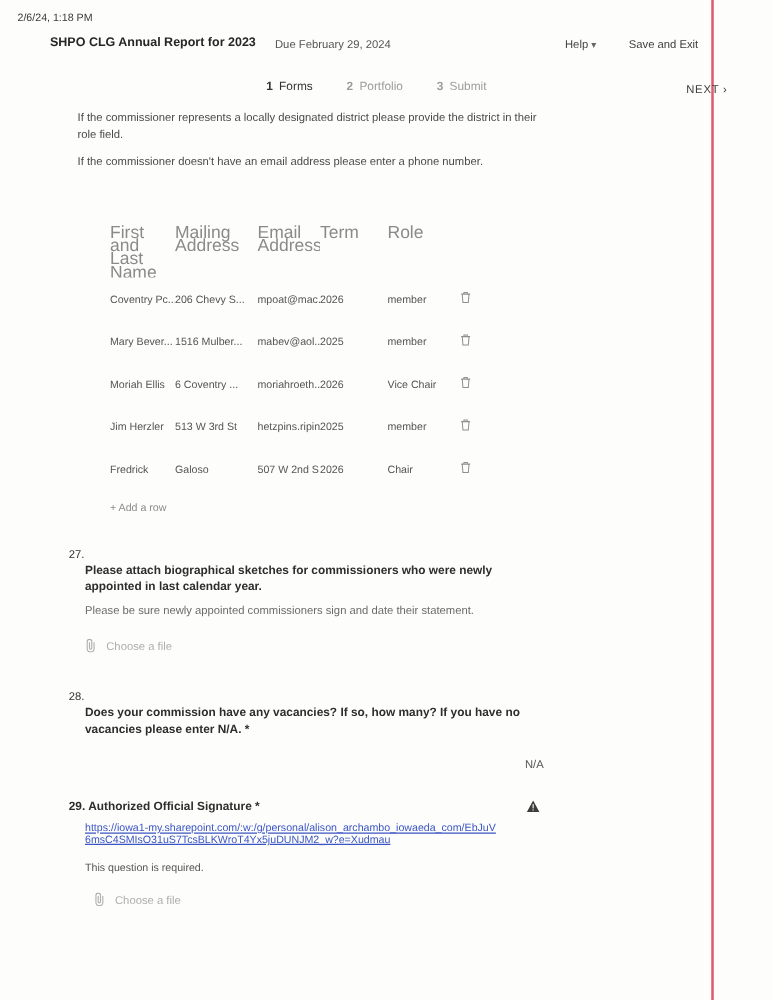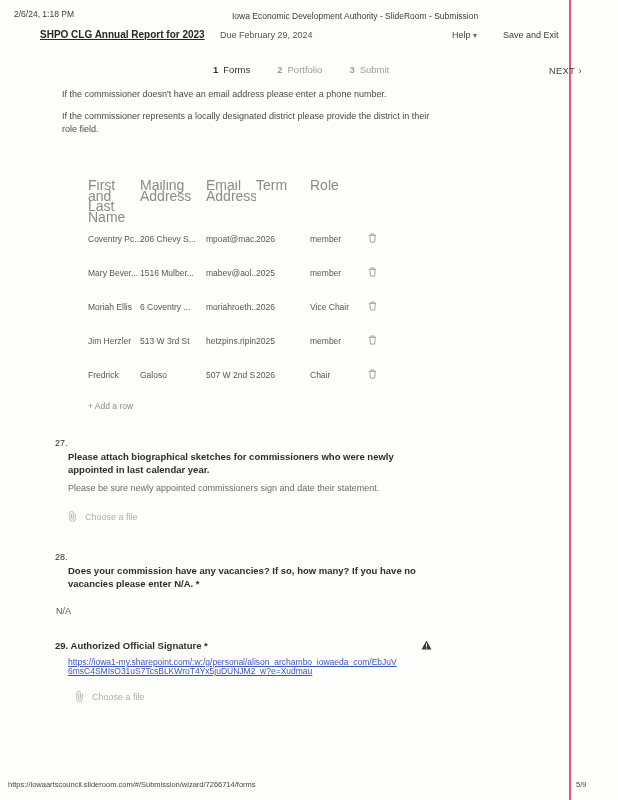--- a/index.html
+++ b/index.html
@@ -12,21 +12,21 @@
   }
   .scan-line { position:absolute; left:569px; top:0; width:2px; height:800px; background:#df5a6e; z-index:9; }
 
   
   .print-header { position:absolute; top:9px; left:0; right:0; height:14px; font-size:8.5px; color:#3a3a3a; }
   .ph-time  { position:absolute; left:14px; top:0; }
   .ph-title { position:absolute; left:232px; top:2px; }
 
   
   .app-bar { position:absolute; top:29px; left:0; right:0; height:18px; }
-  .ab-title { position:absolute; left:40px; top:0; font-size:10px; font-weight:bold; color:#262626;text-decoration:underline; }
+  .ab-title { position:absolute; left:40px; top:0; font-size:10px; font-weight:bold; color:#262626; }
   .ab-due   { position:absolute; left:220px; top:1px; font-size:9px; color:#555; }
   .ab-help  { position:absolute; left:452px; top:1px; font-size:9px; color:#444; cursor:pointer; }
   .ab-help .caret { font-size:8px; color:#666; }
   .ab-save  { position:absolute; left:503px; top:1px; font-size:9px; color:#3c3c3c; cursor:pointer; }
 
   
   .stepper { position:absolute; top:64px; left:213px; display:flex; gap:27px; font-size:9.5px; }
   .step { display:flex; gap:5px; align-items:baseline; cursor:pointer; }
   .step b { font-weight:bold; }
   .step.active { color:#333; }
@@ -50,41 +50,40 @@
 
   
   .q { position:absolute; left:55px; width:380px; }
   .q27 { top:428px; }
   .q28 { top:542px; }
   .q29 { top:640px; }
   .qnum { font-size:9px; color:#333; margin-bottom:3px;margin-top:10px; }
   .qtitle { margin-left:13px; width:352px; font-size:9.5px; font-weight:bold; color:#2d2d2d; line-height:12.5px; }
   .qnote { margin-left:13px; margin-top:7px; font-size:9px; color:#6b6b6b; }
   .file-btn { margin-left:13px; margin-top:18px; display:flex; align-items:center; gap:8px; font-size:9px; color:#adadad; cursor:pointer; }
-  .answer { margin-left:1px; margin-top:16px; font-size:9px; color:#555; }
+  .answer { margin-left:22px; margin-top:16px; font-size:9px; color:#555;text-align:right; }
   .qline { position:relative; font-size:9.5px; font-weight:bold; color:#2d2d2d; }
   .qline .warn { position:absolute; left:366px; top:0; line-height:0; }
   .sig-link { display:block; margin-left:13px; margin-top:7px; width:332px; font-size:8.5px; line-height:9px; color:#3b55c4; text-decoration:underline; word-break:break-all; cursor:pointer; }
   .req { margin-left:13px; margin-top:13px; font-size:8.5px; color:#555; }
   .q29 .file-btn { margin-left:20px; margin-top:15px; }
 
   
   .page-footer { position:absolute; bottom:8px; left:0; right:0; height:12px; font-size:7.5px; color:#474747; }
   .f-url  { position:absolute; left:8px; }
   .f-page { position:absolute; left:576px; z-index:10; }
 </style>
 </head>
 <body>
 
 <div class="scan">
   <div class="scan-line"></div>
 
   <div class="print-header">
     <span class="ph-time">2/6/24, 1:18 PM</span>
-    <span class="ph-title">Iowa Economic Development Authority - SlideRoom - Submission</span>
   </div>
 
   <div class="app-bar">
     <span class="ab-title">SHPO CLG Annual Report for 2023</span>
     <span class="ab-due">Due February 29, 2024</span>
     <span class="ab-help"><span>Help</span> <span class="caret">▾</span></span>
     <span class="ab-save">Save and Exit</span>
   </div>
 
   <div class="stepper">
@@ -97,22 +96,22 @@
         <span>Portfolio</span>
       </span>
     <span class="step inactive">
         <b>3</b>
         <span>Submit</span>
       </span>
   </div>
   <span class="next-btn"><span>NEXT</span><span class="chev">›</span></span>
 
   <div class="instructions">
+    <p>If the commissioner represents a locally designated district please provide the district in their role field.</p>
     <p>If the commissioner doesn't have an email address please enter a phone number.</p>
-    <p>If the commissioner represents a locally designated district please provide the district in their role field.</p>
   </div>
 
   <div class="table-wrap">
     <div class="tr head">
       <span class="c">First and Last Name</span>
       <span class="c">Mailing Address</span>
       <span class="c">Email Address</span>
       <span class="c">Term</span>
       <span class="c">Role</span>
       <span class="c"></span>
@@ -198,25 +197,22 @@
     <div class="qline">
       <span>29.</span>
       <span>Authorized Official Signature *</span>
       <span class="warn"><svg width="11" height="10" viewBox="0 0 12 11">
             <path d="M6 0.5 11.5 10.5H0.5Z" fill="#3c3c3c"></path>
             <rect x="5.5" y="3.6" width="1" height="3.8" fill="#fdfdfb"></rect>
             <rect x="5.5" y="8.3" width="1" height="1" fill="#fdfdfb"></rect>
           </svg></span>
     </div>
     <a class="sig-link">https://iowa1-my.sharepoint.com/:w:/g/personal/alison_archambo_iowaeda_com/EbJuV6msC4SMIsO31uS7TcsBLKWroT4Yx5juDUNJM2_w?e=Xudmau</a>
+    <div class="req">This question is required.</div>
     <div class="file-btn">
       <span style="line-height:0;"><svg width="9" height="11" viewBox="0 0 9 12">
             <path d="M7.5 3v5.5a3 3 0 0 1-6 0V2.5a2 2 0 0 1 4 0V8a1 1 0 0 1-2 0V3" fill="none" stroke="#b0b0b0" stroke-width="1"></path>
           </svg></span>
       <span>Choose a file</span>
     </div>
   </div>
 
-  <div class="page-footer">
-    <span class="f-url">https://iowaartscouncil.slideroom.com/#/Submission/wizard/7266714/forms</span>
-    <span class="f-page">5/9</span>
-  </div>
 </div>
 
 </body></html>

